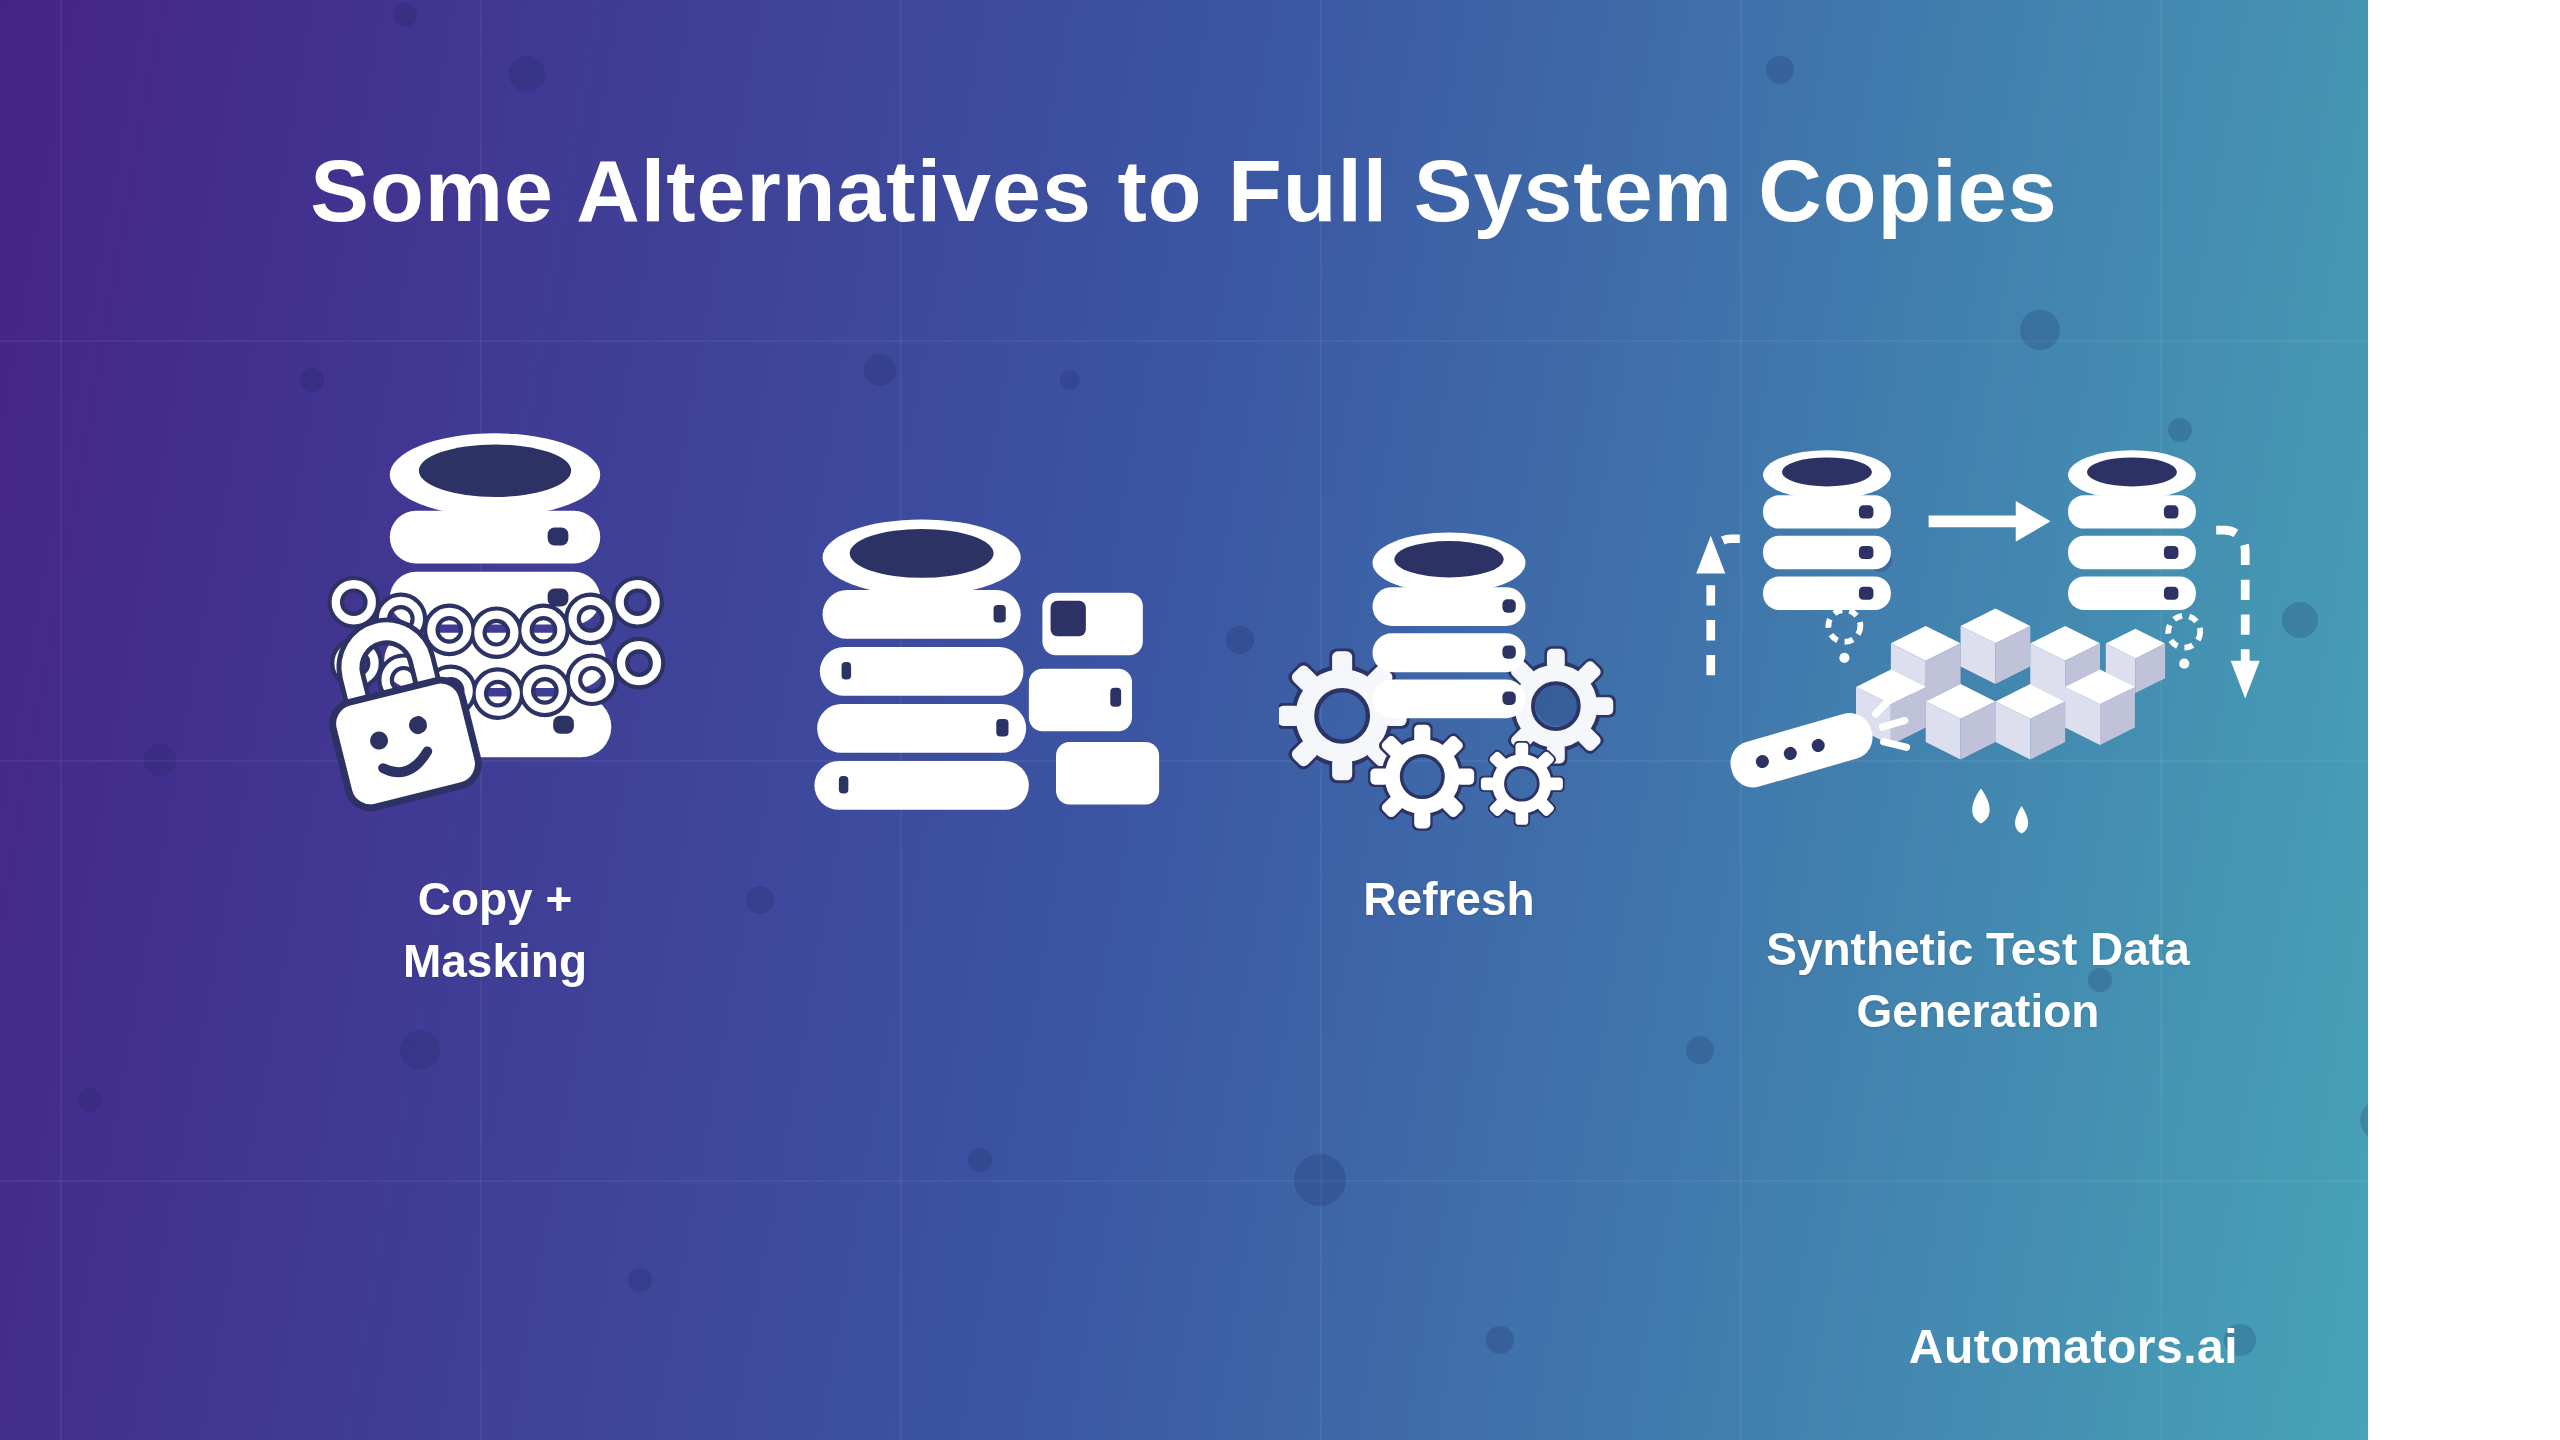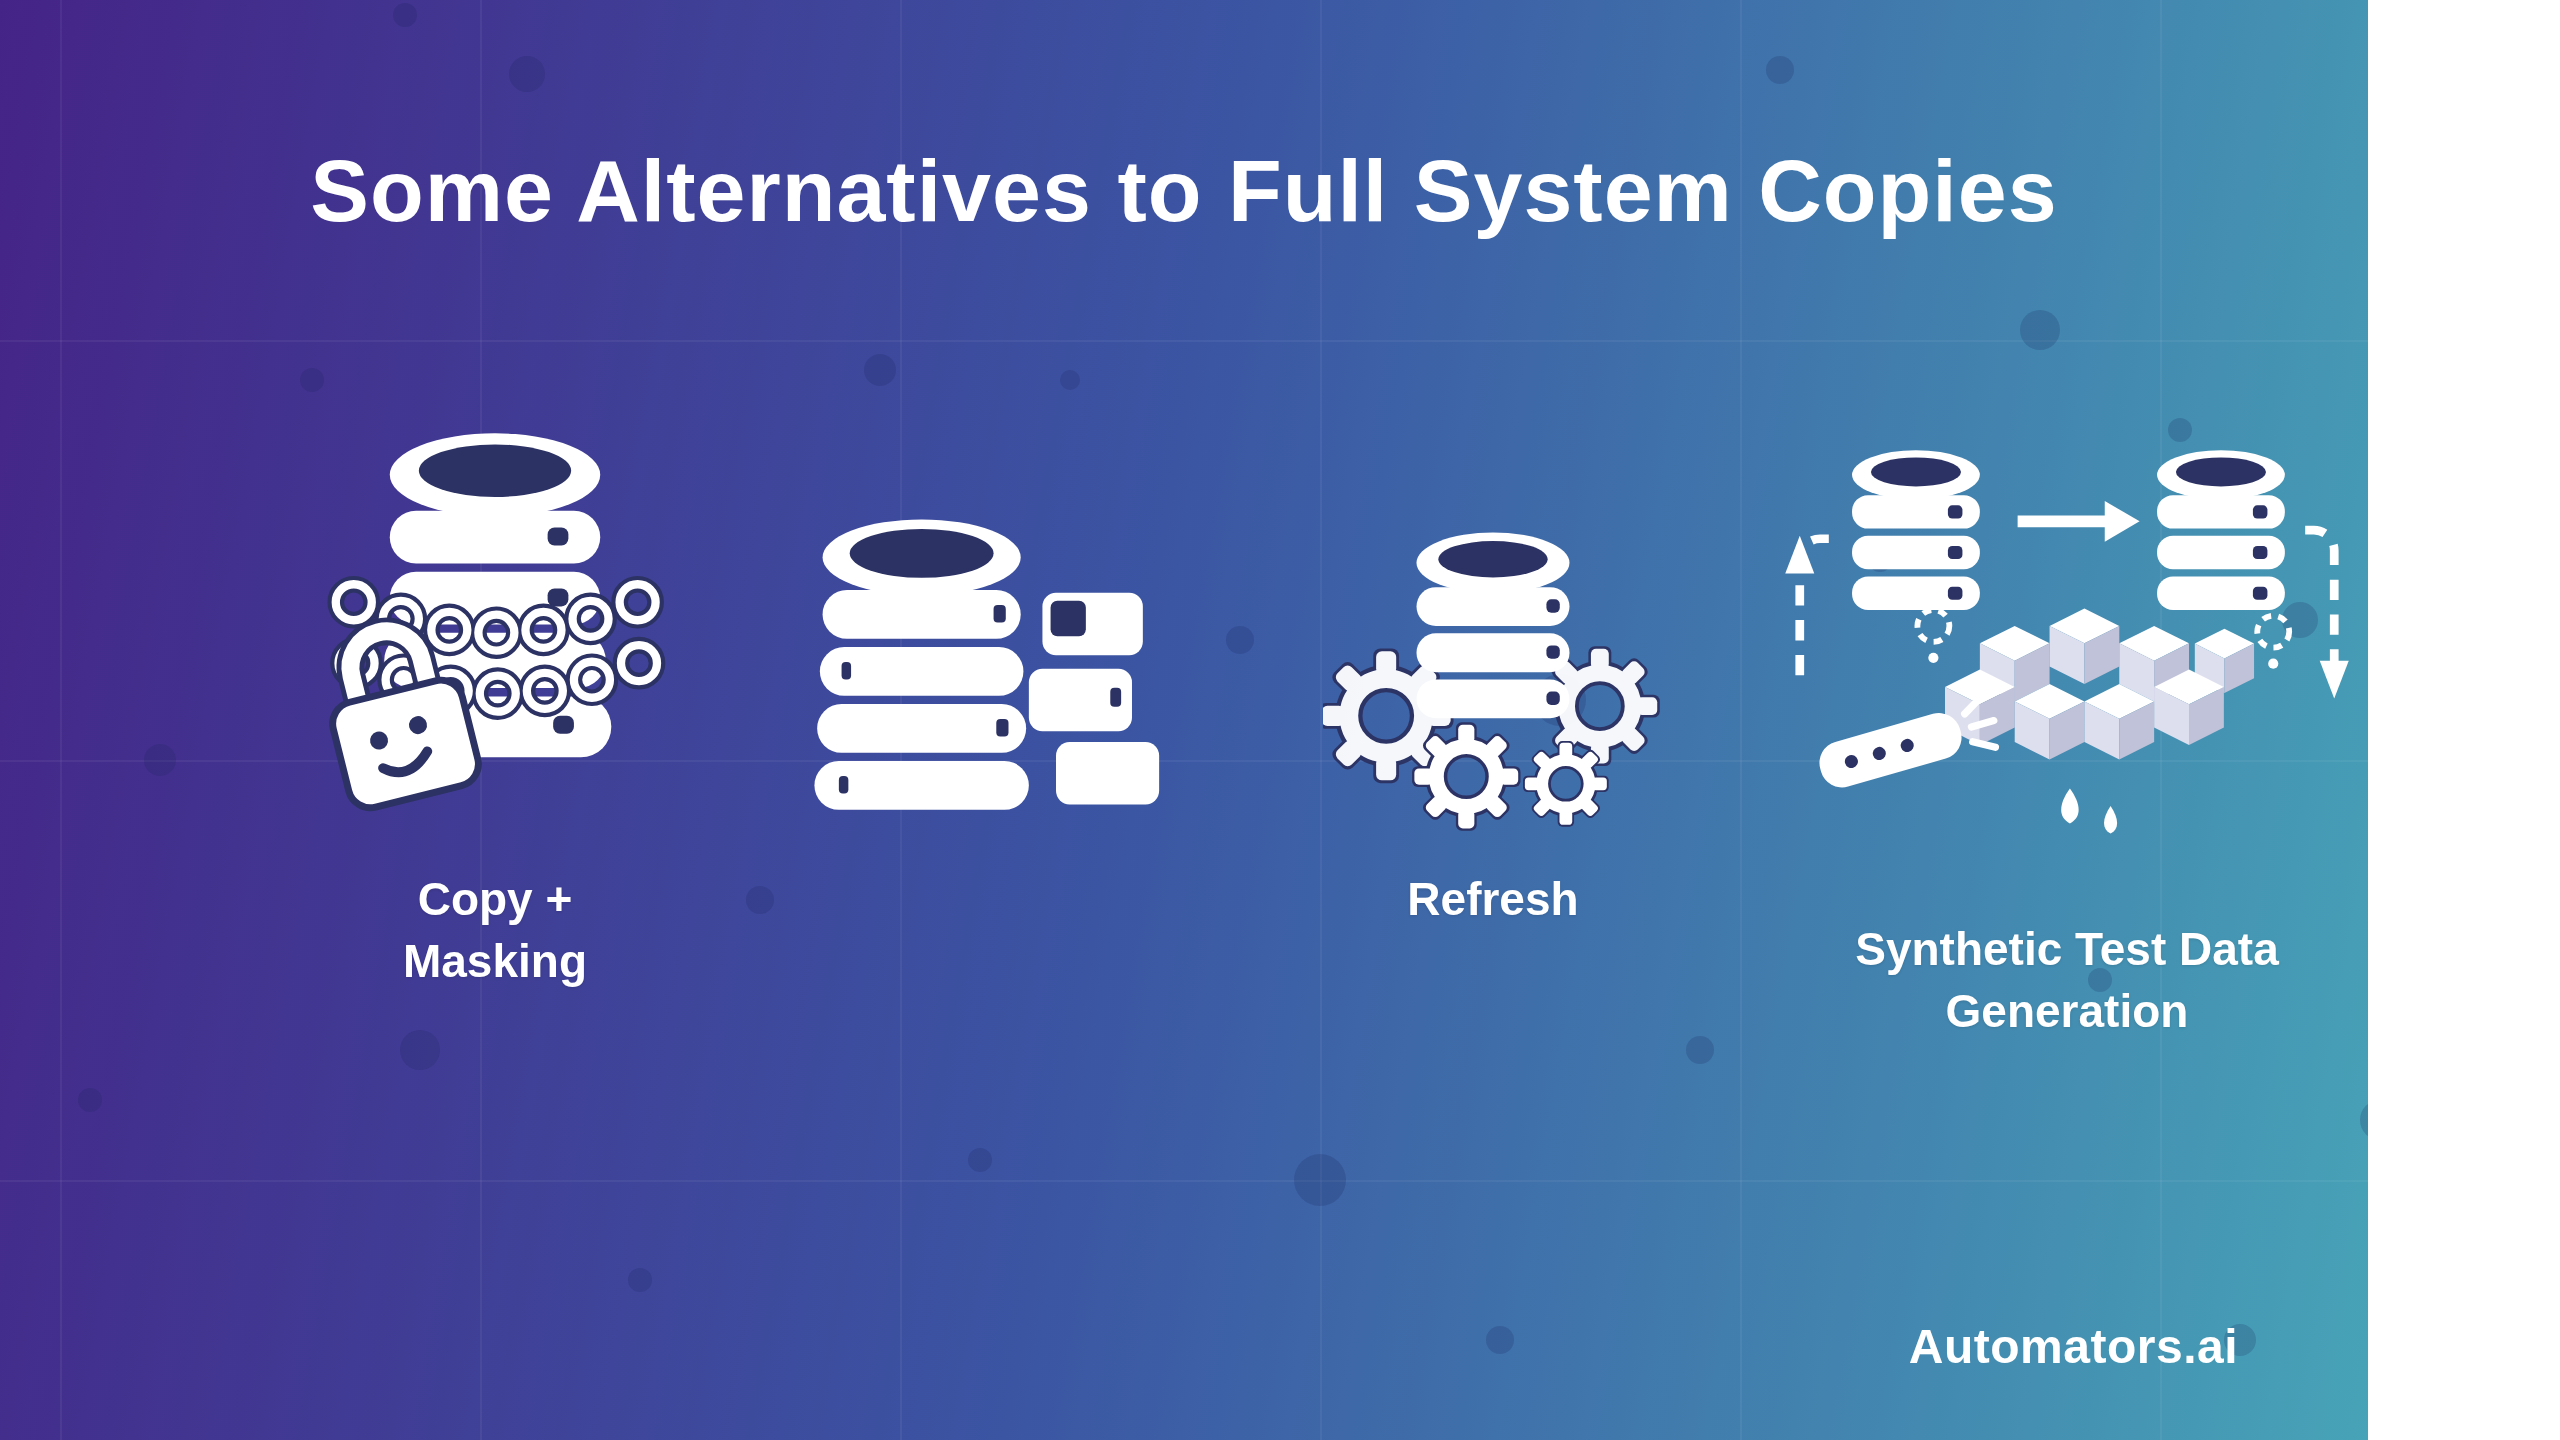--- a/index.html
+++ b/index.html
@@ -22,22 +22,22 @@
   .dots{position:absolute;inset:0;pointer-events:none;}
   .title{
     position:absolute;top:140px;left:0;right:0;
     text-align:center;font-size:88px;font-weight:800;letter-spacing:1px;
   }
   .item{position:absolute;display:flex;flex-direction:column;align-items:center;}
   .icon-wrap{height:460px;display:flex;align-items:flex-end;justify-content:center;margin-bottom:28px;}
   .item-label{font-size:46px;font-weight:700;line-height:1.35;text-align:center;text-shadow:0 1px 3px rgba(0,0,0,.12);}
   #item-0{left:280px;top:380px;width:430px;}
   #item-1{left:740px;top:380px;width:480px;}
-  #item-2{left:1288px;top:380px;width:410px;}
-  #item-3{left:1737px;top:380px;width:660px;}
+  #item-2{left:1244px;top:380px;width:410px;}
+  #item-3{left:1648px;top:380px;width:660px;}
   #item-3 .icon-wrap{height:510px;}
   .brand{
     position:absolute;right:130px;bottom:66px;
     font-size:48px;font-weight:700;letter-spacing:0.5px;
   }
 </style>
 </head>
 <body>
 
 <div class="slide">

